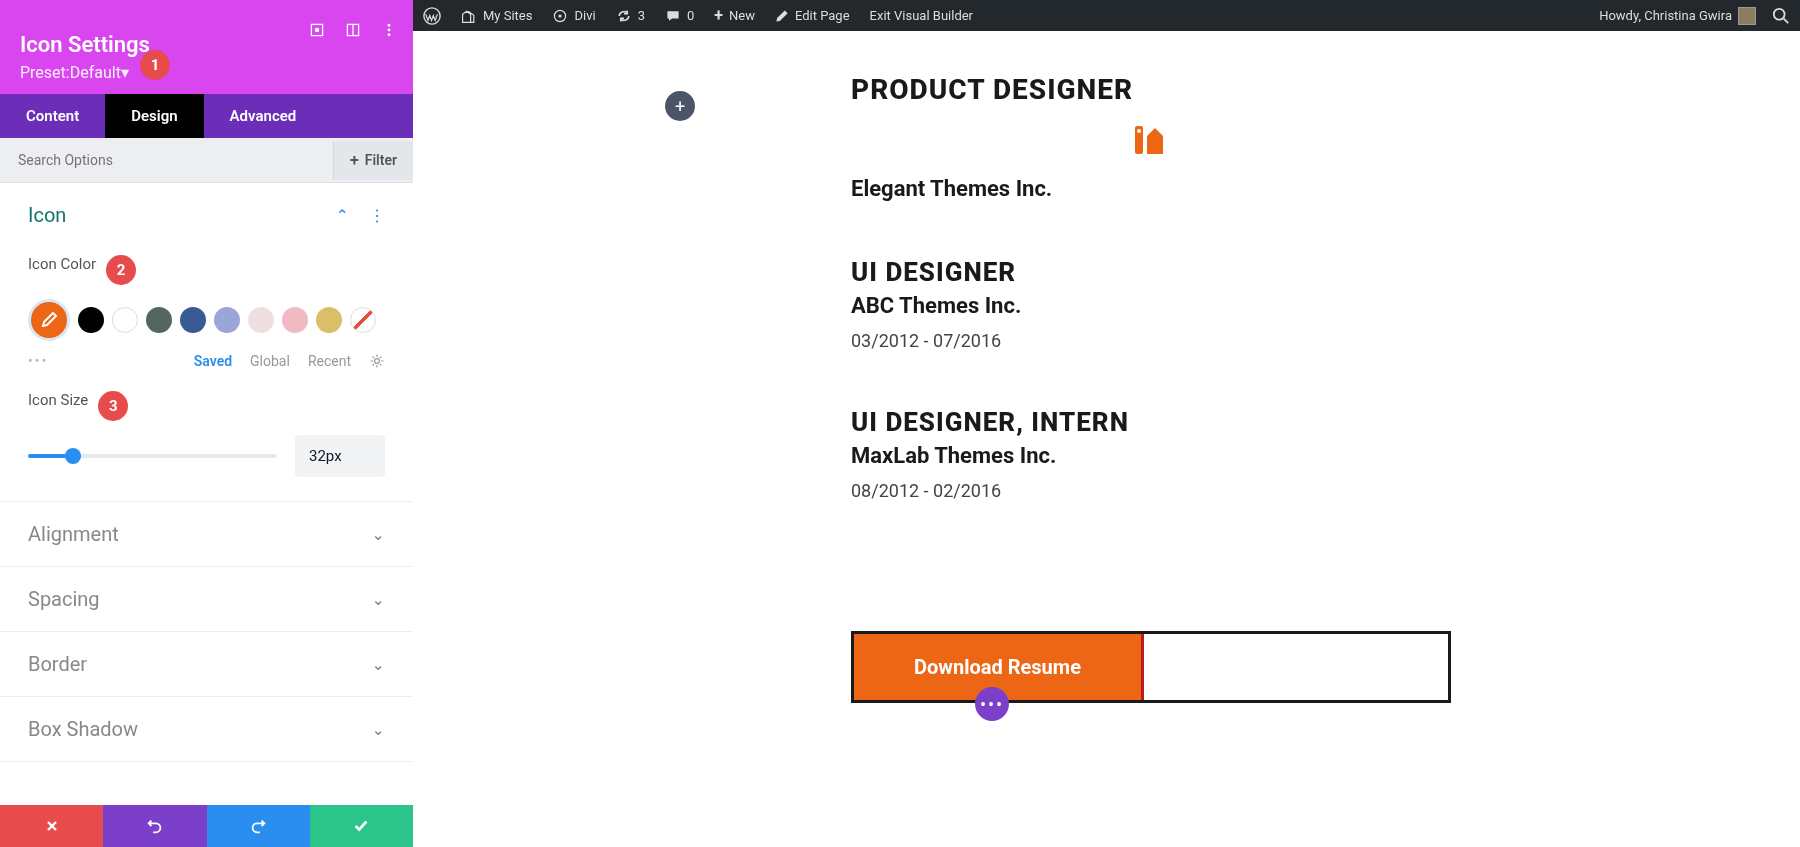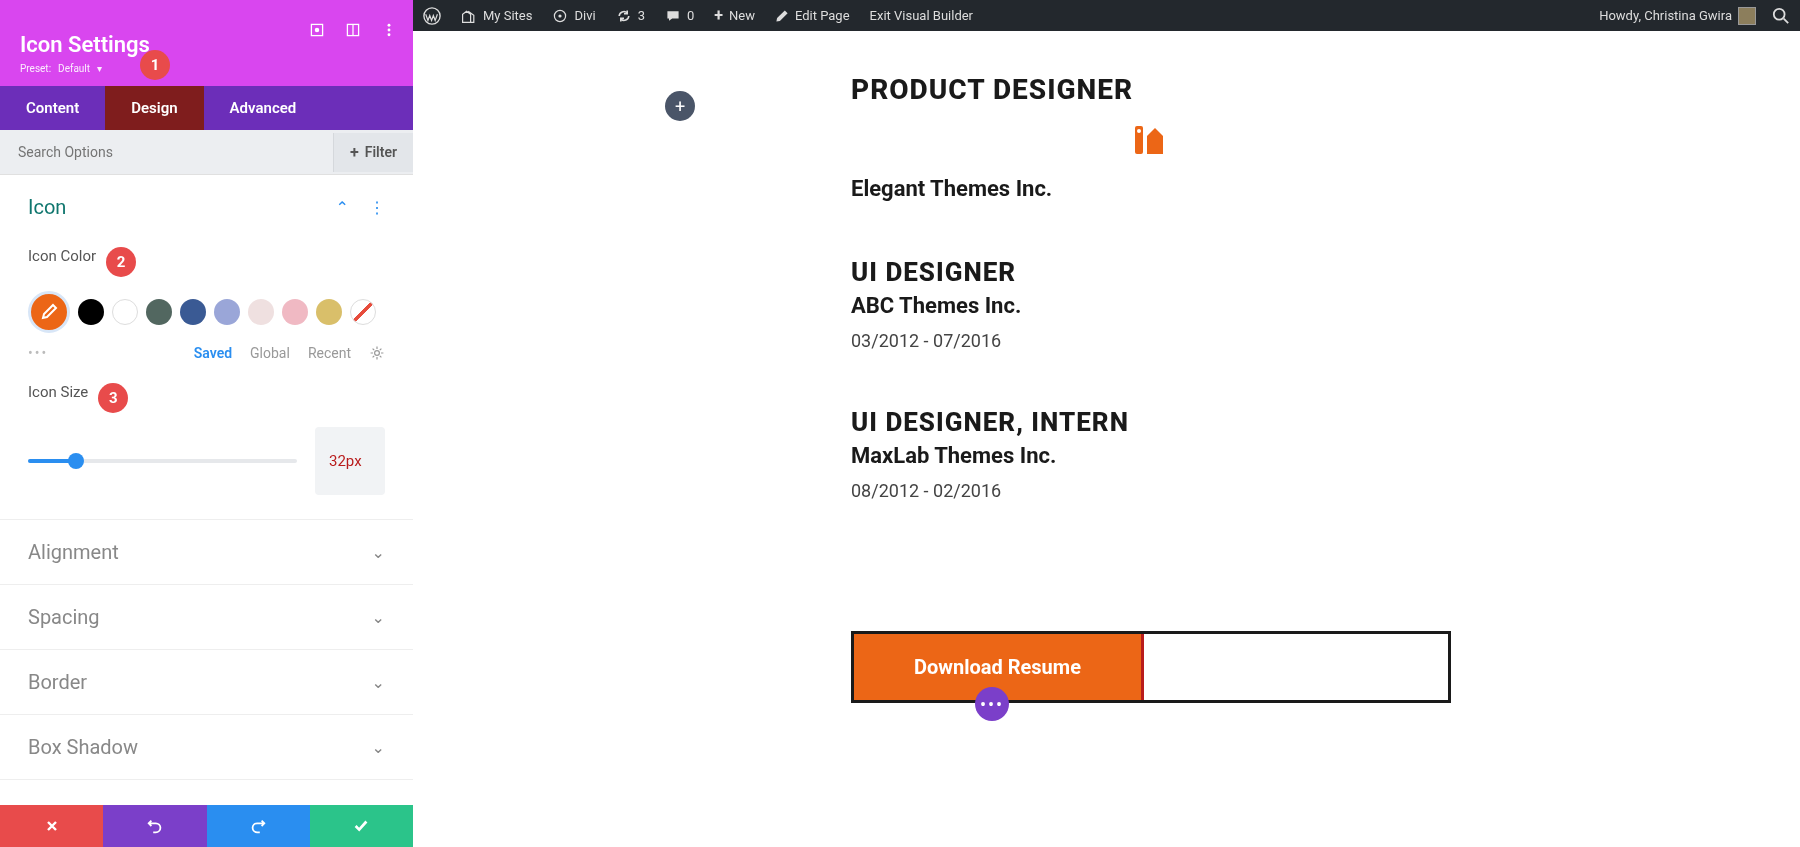--- a/index.html
+++ b/index.html
@@ -10,27 +10,27 @@
 .admin-bar .left { display: flex; align-items: flex-start; gap: 0; }
 .admin-bar .item { display: flex; align-items: center; gap: 6px; padding: 0 10px; height: 31px; cursor: pointer; }
 .admin-bar .right { margin-left: auto; display: flex; align-items: center; padding-right: 10px; gap: 10px; }
 .admin-bar .avatar { width: 18px; height: 18px; background: #8c7e5c; border: 1px solid #999; }
 .admin-bar .search-ico { width: 18px; height: 18px; }
 
 
 .panel { position: absolute; top: 0; left: 0; width: 413px; height: 100%; background: #fff; display: flex; flex-direction: column; box-shadow: 2px 0 6px rgba(0,0,0,0.05); }
 .panel-header { background: #d946ef; color: #fff; padding: 32px 20px 12px; position: relative; }
 .panel-title { font-size: 22px; font-weight: 600; }
-.panel-preset { font-size: 10px; margin-top: 6px; display: flex; align-items: center; gap: 7px; opacity: 0.9; }
+.panel-preset { font-size: 16px; margin-top: 6px; display: flex; align-items: center; gap: 0; opacity: 0.9; }
 .panel-header-icons { position: absolute; top: 22px; right: 16px; display: flex; gap: 20px; }
 .panel-header-icons .hicon { width: 16px; height: 16px; cursor: pointer; }
 
 .tabs { display: flex; background: #6c2eb9; }
 .tab { flex: 0 0 auto; padding: 13px 26px; color: #fff; font-size: 15px; font-weight: 600; cursor: pointer; }
-.tab.active { background: #7f1d1d; }
+.tab.active { background: #000000; }
 
 .search-row { display: flex; align-items: center; background: #eceef1; border-bottom: 1px solid #e0e0e0; }
 .search-input { flex: 1; border: none; background: transparent; padding: 14px 18px; font-size: 14px; color: #4d7c0f; outline: none; }
 .filter-btn { display: flex; align-items: center; gap: 6px; padding: 10px 16px; background: #e3e6ea; border-left: 1px solid #d5d8dc; font-size: 14px; color: #555; cursor: pointer; font-weight: 600; }
 
 .panel-body { flex: 1; overflow-y: auto; overflow-x: hidden; }
 .panel-body::-webkit-scrollbar { width: 6px; }
 .panel-body::-webkit-scrollbar-thumb { background: #5a5a7a; border-radius: 3px; }
 .panel-body::-webkit-scrollbar-track { background: #e8e8e8; }
 
@@ -55,21 +55,21 @@
 .palette-tabs .ptab { color: #999; cursor: pointer; }
 .palette-tabs .ptab.active { color: #2a8ef0; font-weight: 600; }
 .palette-tabs .dots-left { color: #bbb; margin-right: auto; letter-spacing: 2px; }
 .palette-tabs .gear { color: #999; }
 
 .slider-row { display: flex; align-items: center; gap: 18px; margin-top: 6px; }
 .slider { flex: 1; position: relative; height: 30px; display: flex; align-items: center; }
 .slider .track { width: 100%; height: 4px; background: #e6e8eb; border-radius: 2px; }
 .slider .fill { position: absolute; left: 0; height: 4px; background: #2a8ef0; border-radius: 2px; width: 18%; }
 .slider .thumb { position: absolute; left: 18%; transform: translateX(-50%); width: 16px; height: 16px; background: #2a8ef0; border-radius: 50%; cursor: pointer; }
-.size-val { width: 70px; padding: 25px 14px; background: #f1f3f5; border-radius: 4px; font-size: 15px; color: #b91c1c; }
+.size-val { width: 90px; padding: 12px 14px; background: #f1f3f5; border-radius: 4px; font-size: 15px; color: #0f172a; }
 
 .badge { width: 30px; height: 30px; background: #e84b4b; border-radius: 50%; display: inline-flex; align-items: center; justify-content: center; color: #fff; font-weight: 700; font-size: 15px; }
 .badge.abs { position: absolute; z-index: 5; }
 
 .footer-actions { height: 42px; display: flex; }
 .footer-actions .fa-btn { flex: 1; display: flex; align-items: center; justify-content: center; color: #fff; cursor: pointer; }
 .fa-btn.del { background: #e84b4b; }
 .fa-btn.undo { background: #7b3fc9; }
 .fa-btn.redo { background: #2a8ef0; }
 .fa-btn.save { background: #2bc48a; }

